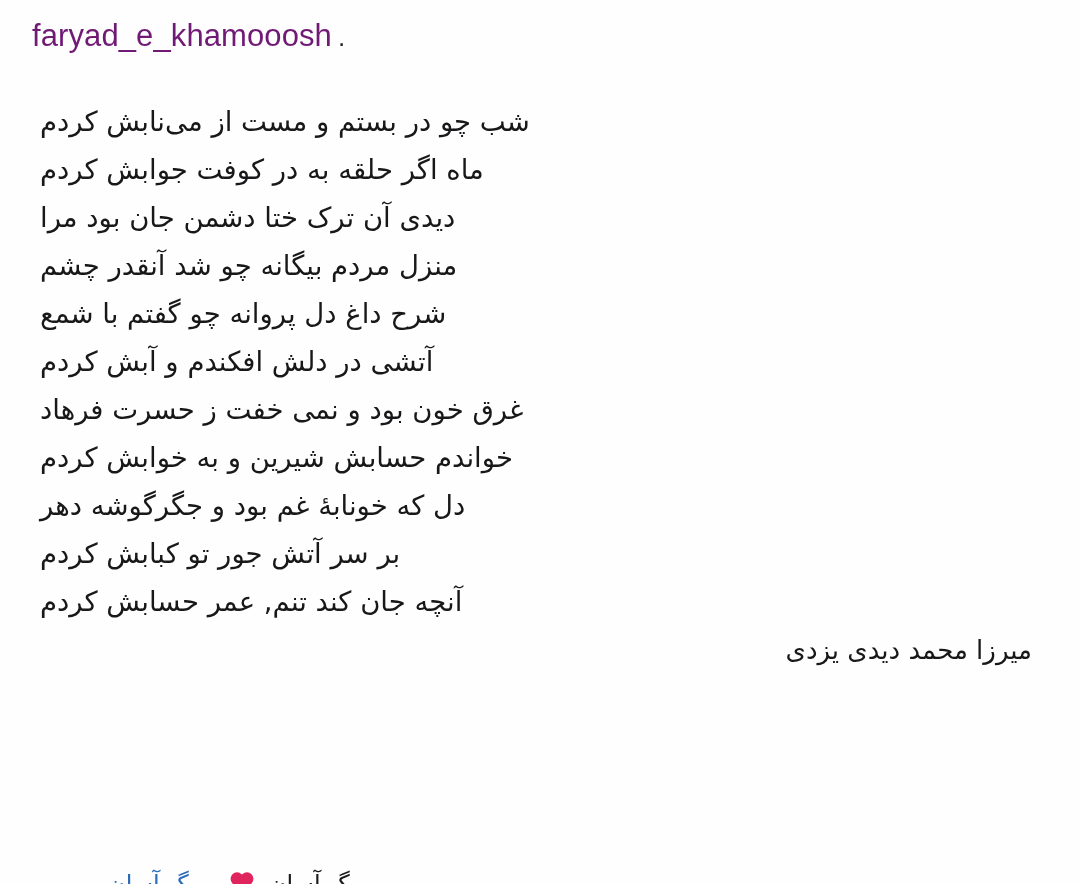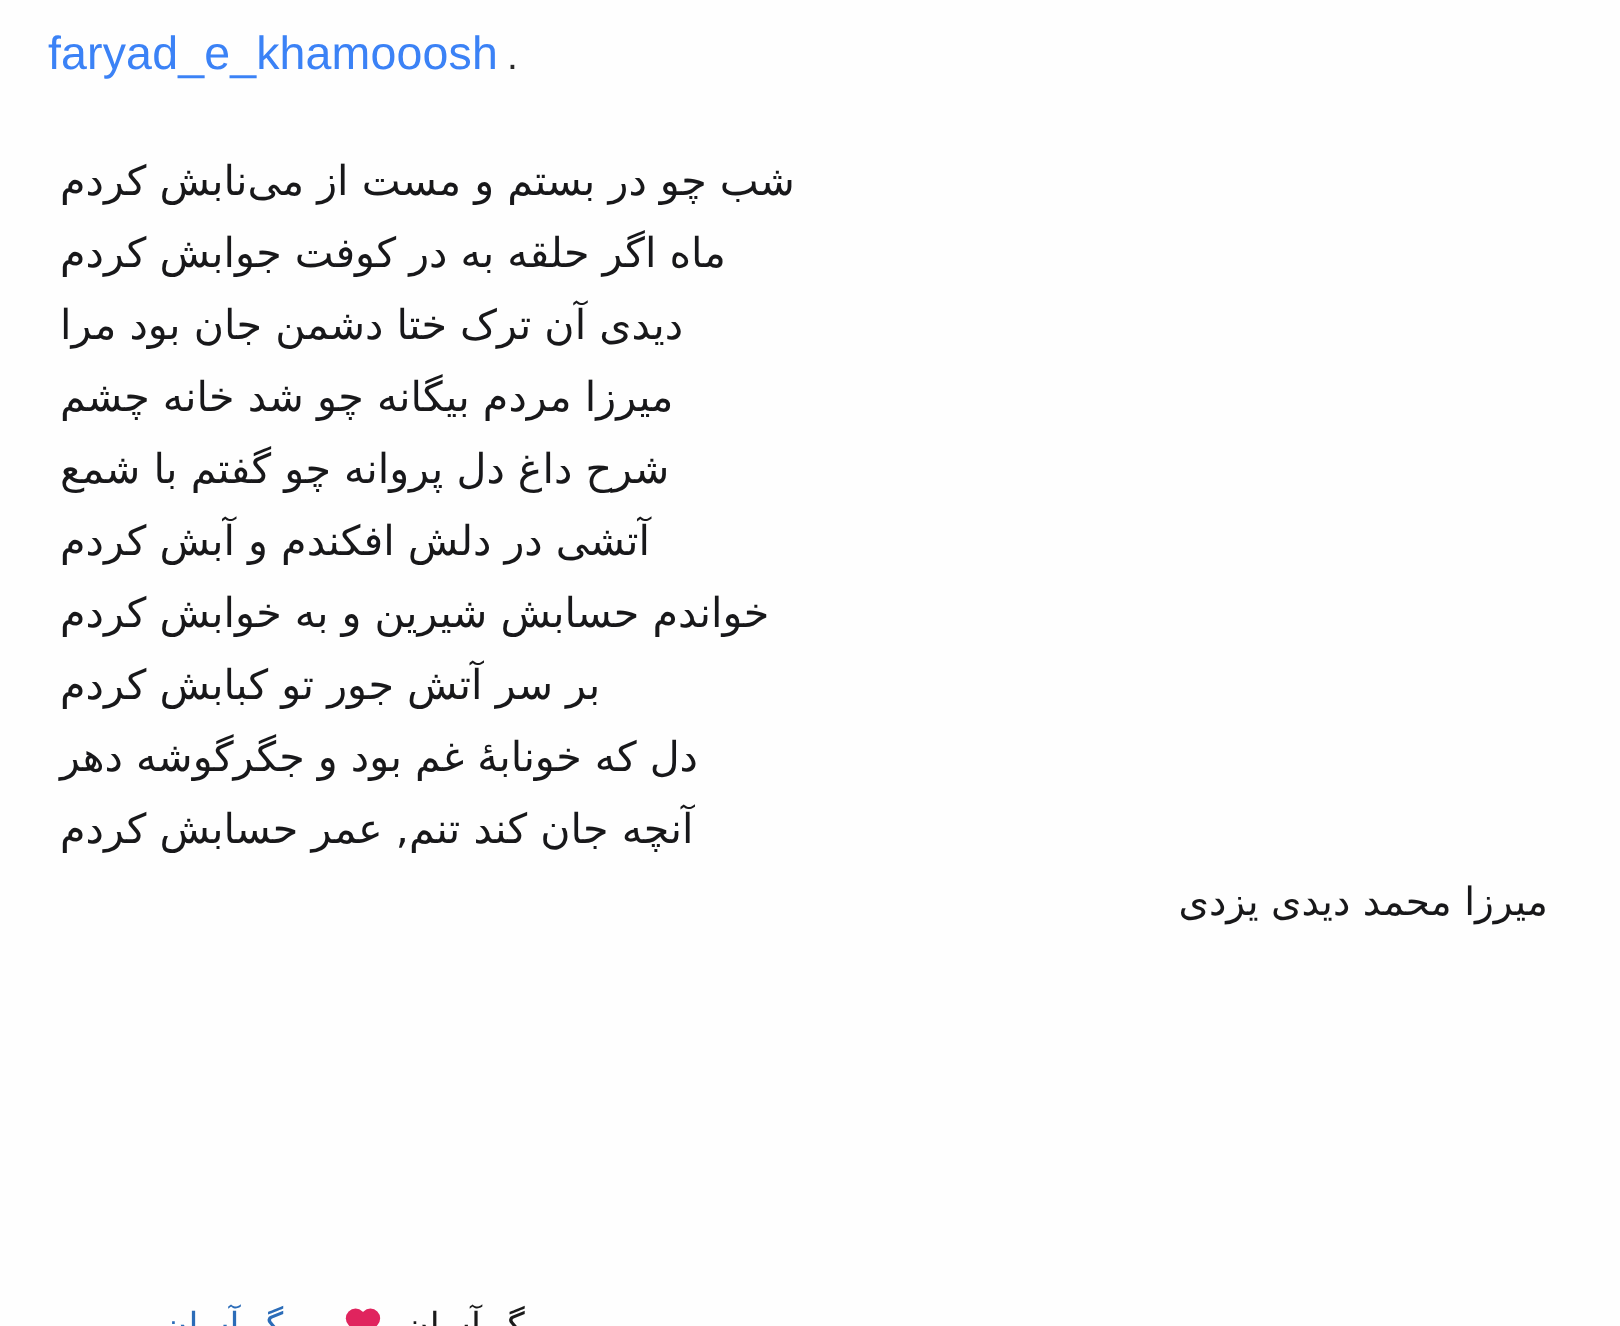--- a/index.html
+++ b/index.html
@@ -29,21 +29,21 @@
     padding: 18px 0 0 32px;
     display: flex;
     align-items: baseline;
     gap: 6px;
   }
 
   .username {
     font-size: 31px;
     font-weight: 400;
     letter-spacing: 0.1px;
-    color: #3b82f6;
+    color: #701a75;
     font-family: "Liberation Sans", sans-serif;
   }
 
   .dot-after {
     font-size: 26px;
     color: #2a2a2a;
     font-family: "Liberation Sans", sans-serif;
   }
 
   .poem {
@@ -141,26 +141,27 @@
 
   <div class="header">
     <span class="username">faryad_e_khamooosh</span>
     <span class="dot-after">.</span>
   </div>
 
   <div class="poem">
     <div class="poem-line">شب چو در بستم و مست از می‌نابش کردم</div>
     <div class="poem-line">ماه اگر حلقه به در کوفت جوابش کردم</div>
     <div class="poem-line">دیدی آن ترک ختا دشمن جان بود مرا</div>
-    <div class="poem-line">میرزا مردم بیگانه چو شد خانه چشم</div>
+    <div class="poem-line">منزل مردم بیگانه چو شد آنقدر چشم</div>
     <div class="poem-line">شرح داغ دل پروانه چو گفتم با شمع</div>
     <div class="poem-line">آتشی در دلش افکندم و آبش کردم</div>
+    <div class="poem-line">غرق خون بود و نمی خفت ز حسرت فرهاد</div>
     <div class="poem-line">خواندم حسابش شیرین و به خوابش کردم</div>
+    <div class="poem-line">دل که خونابهٔ غم بود و جگرگوشه دهر</div>
     <div class="poem-line">بر سر آتش جور تو کبابش کردم</div>
-    <div class="poem-line">دل که خونابهٔ غم بود و جگرگوشه دهر</div>
     <div class="poem-line">آنچه جان کند تنم, عمر حسابش کردم</div>
   </div>
 
   <div class="poet">میرزا محمد دیدی یزدی</div>
 
   <div class="bottom-strip">
     <div class="bottom-row">
       <span class="bottom-text">مرگ آسان</span>
       <span class="heart-icon"></span>
       <span class="bottom-text dark">مرگ آسان</span>

